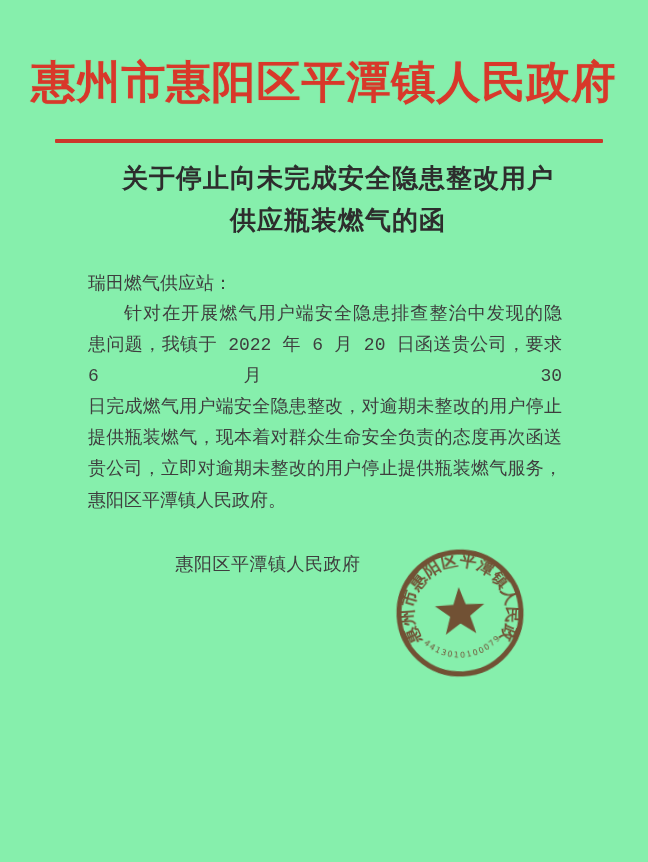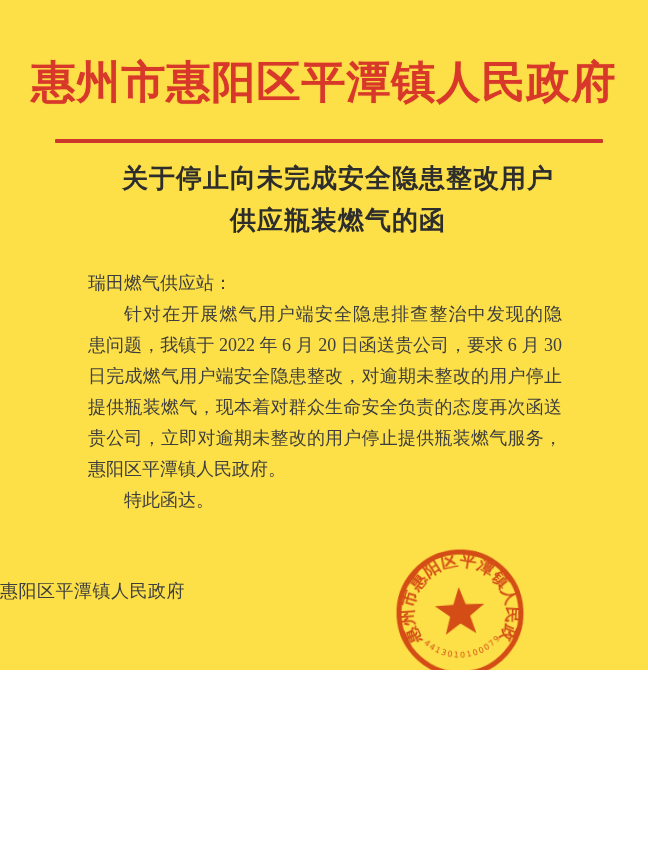--- a/index.html
+++ b/index.html
@@ -4,22 +4,22 @@
 <style>
   * { margin: 0; padding: 0; box-sizing: border-box; }
   html, body { width: 648px; background: #ffffff; }
   body {
     font-family: "Liberation Serif", "DejaVu Serif", serif;
     position: relative;
   }
   .page {
     position: relative;
     width: 648px;
-    height: 670px;
-    background: #fde047;
+    height: 862px;
+    background: #86efac;
     overflow: hidden;
   }
   
   .agency-header {
     padding-top: 54px;
     text-align: center;
     color: #d8382a;
     font-size: 44px;
     line-height: 58px;
     font-weight: 900;
@@ -53,27 +53,28 @@
     padding-right: 86px;
     color: #3e3e3e;
     font-size: 18px;
     line-height: 31px;
   }
   .letter-body .line { min-height: 31px; }
   .justify {
     text-align: justify;
     text-align-last: justify;
     text-justify: inter-character;
+    font-family: Liberation Mono, monospace;
   }
   .indent-first { text-indent: 2em; }
   
   .signature-block {
-    margin-top: 60px;
+    margin-top: 33px;
     padding-right: 112px;
-    text-align: left;
+    text-align: center;
     color: #3e3e3e;
     font-size: 18px;
     line-height: 31px;
     letter-spacing: 0.5px;
   }
   .signature-date { margin-right: 20px; }
   
   .official-seal {
     position: absolute;
     left: 374px;
@@ -101,21 +102,20 @@
   </div>
 
   <div class="letter-body">
     <div class="line">瑞田燃气供应站：</div>
     <div class="line justify indent-first">针对在开展燃气用户端安全隐患排查整治中发现的隐</div>
     <div class="line justify">患问题，我镇于 2022 年 6 月 20 日函送贵公司，要求 6 月 30</div>
     <div class="line justify">日完成燃气用户端安全隐患整改，对逾期未整改的用户停止</div>
     <div class="line justify">提供瓶装燃气，现本着对群众生命安全负责的态度再次函送</div>
     <div class="line justify">贵公司，立即对逾期未整改的用户停止提供瓶装燃气服务，</div>
     <div class="line">惠阳区平潭镇人民政府。</div>
-    <div class="line indent-first">特此函达。</div>
   </div>
 
   <div class="signature-block">
     <div>惠阳区平潭镇人民政府</div>
   </div>
 
   <svg class="official-seal" viewBox="0 0 172 172" xmlns="http://www.w3.org/2000/svg">
     <defs>
       <path id="seal-arc-path" d="M 47.5 113 A 47 47 0 1 1 124.5 113" fill="none"></path>
       <path id="seal-num-path" d="M 44.1 110.1 A 53 53 0 0 0 127.9 110.1" fill="none"></path>

